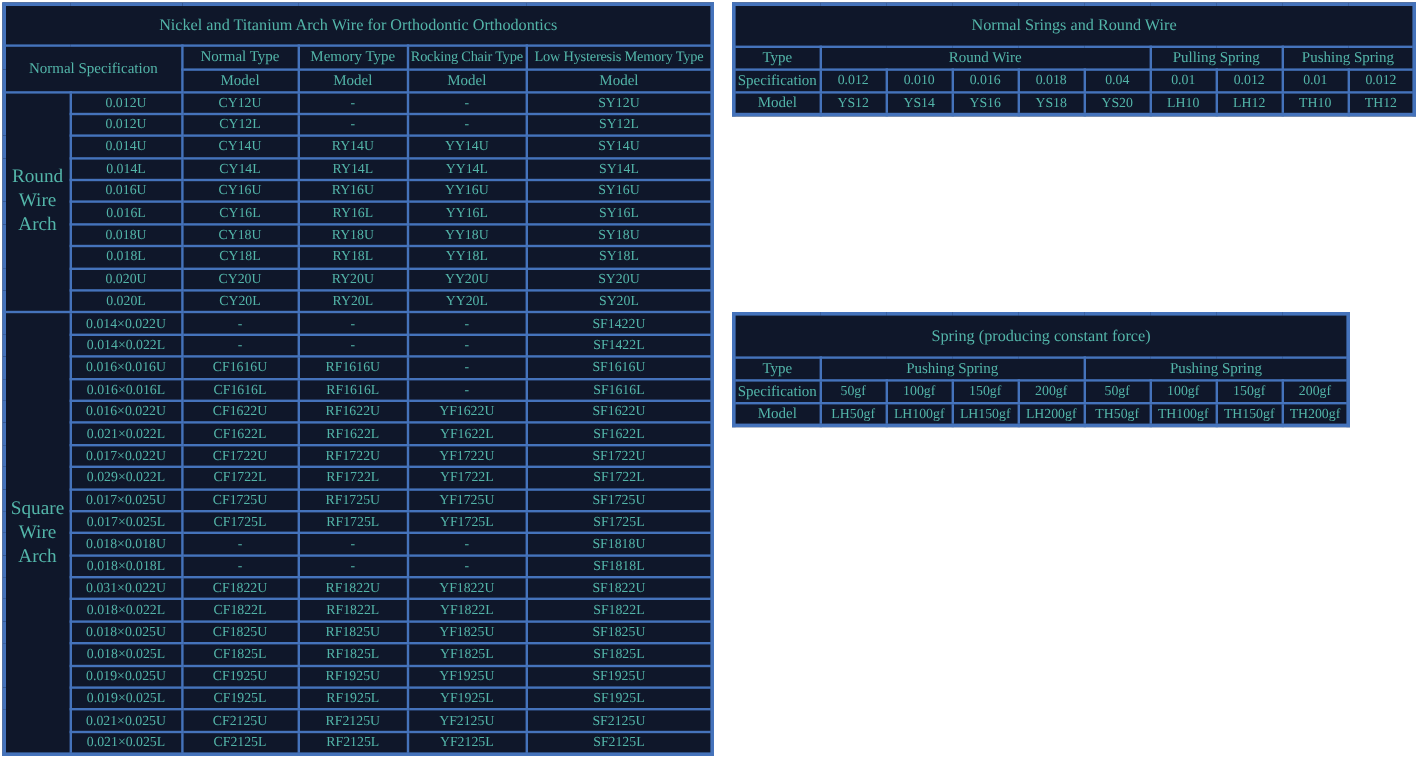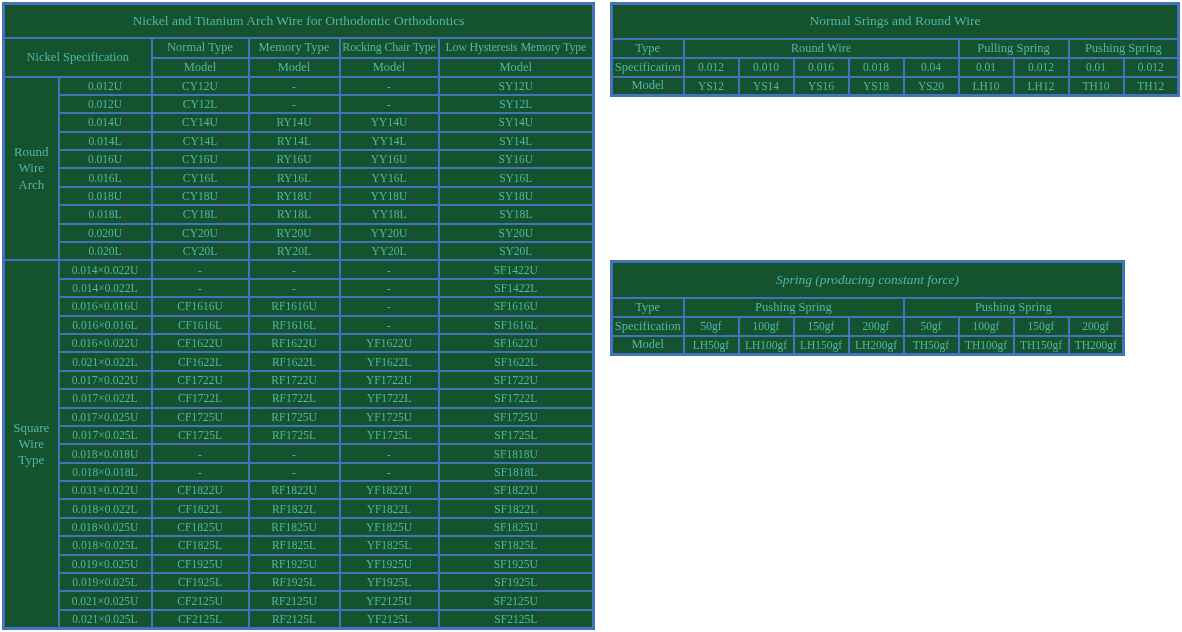--- a/index.html
+++ b/index.html
@@ -1,52 +1,52 @@
 <!DOCTYPE html>
 <html><head>
 <meta charset="utf-8">
 <style>
   * { margin:0; padding:0; box-sizing:border-box; }
   html,body { width:1182px; height:632px; background:#ffffff; }
   body { position:relative; font-family:"Liberation Serif","DejaVu Serif",serif; }
-  table { border-collapse:collapse; table-layout:fixed; background:#14532d; position:absolute; }
+  table { border-collapse:collapse; table-layout:fixed; background:#0f172a; position:absolute; }
   td { border:2px solid #4573bb; color:#53b5a9; text-align:center; vertical-align:middle;
        font-size:11.5px; overflow:hidden; white-space:nowrap; }
   .title-cell { font-size:13.5px; height:34px; }
   .hdr { font-size:12.5px; }
   .hdr-tight { font-size:12px; letter-spacing:-0.2px; }
   #arch-table { left:2px; top:2px; width:590px; height:628px; border:3px solid #4573bb; }
   #arch-table tr.type-row td { height:20px; }
   #arch-table tr.model-row td { height:19px; }
   #arch-table tbody tr { height:18px; }
-  .group-cell { font-size:13px; white-space:normal; line-height:1.25; }
+  .group-cell { font-size:16px; white-space:normal; line-height:1.25; }
   #springs-table { left:610px; top:2px; width:567px; height:92px; border:3px solid #4573bb;font-family:Liberation Serif, serif; }
   #constant-table { left:610px; top:260px; width:512px; height:93px; border:3px solid #4573bb; }
   #springs-table td, #constant-table td { height:19px; }
   #springs-table .title-cell { height:35px; }
-  #constant-table .title-cell { height:36px;font-style:italic; }
+  #constant-table .title-cell { height:36px; }
 </style>
 </head>
 <body>
 
 <table id="arch-table">
   <colgroup>
     <col style="width:55px">
       <col style="width:93px">
       <col style="width:97px">
     <col style="width:91px">
       <col style="width:99px">
       <col style="width:155px">
   </colgroup>
   <thead>
     <tr>
       <td colspan="6" class="title-cell">Nickel and Titanium Arch Wire for Orthodontic Orthodontics</td>
     </tr>
     <tr class="type-row">
-      <td colspan="2" rowspan="2" class="hdr">Nickel Specification</td>
+      <td colspan="2" rowspan="2" class="hdr">Normal Specification</td>
       <td class="hdr">Normal Type</td>
       <td class="hdr">Memory Type</td>
       <td class="hdr-tight">Rocking Chair Type</td>
       <td class="hdr-tight">Low Hysteresis Memory Type</td>
     </tr>
     <tr class="model-row">
       <td class="hdr">Model</td>
       <td class="hdr">Model</td>
       <td class="hdr">Model</td>
       <td class="hdr">Model</td>
@@ -118,21 +118,21 @@
         <td>SY20U</td>
       </tr>
       <tr>
         <td>0.020L</td>
         <td>CY20L</td>
         <td>RY20L</td>
         <td>YY20L</td>
         <td>SY20L</td>
       </tr>
       <tr>
-        <td class="group-cell" rowspan="20">Square Wire Type</td>
+        <td class="group-cell" rowspan="20">Square Wire Arch</td>
         <td>0.014×0.022U</td>
         <td>-</td>
         <td>-</td>
         <td>-</td>
         <td>SF1422U</td>
       </tr>
       <tr>
         <td>0.014×0.022L</td>
         <td>-</td>
         <td>-</td>
@@ -168,21 +168,21 @@
         <td>SF1622L</td>
       </tr>
       <tr>
         <td>0.017×0.022U</td>
         <td>CF1722U</td>
         <td>RF1722U</td>
         <td>YF1722U</td>
         <td>SF1722U</td>
       </tr>
       <tr>
-        <td>0.017×0.022L</td>
+        <td>0.029×0.022L</td>
         <td>CF1722L</td>
         <td>RF1722L</td>
         <td>YF1722L</td>
         <td>SF1722L</td>
       </tr>
       <tr>
         <td>0.017×0.025U</td>
         <td>CF1725U</td>
         <td>RF1725U</td>
         <td>YF1725U</td>

